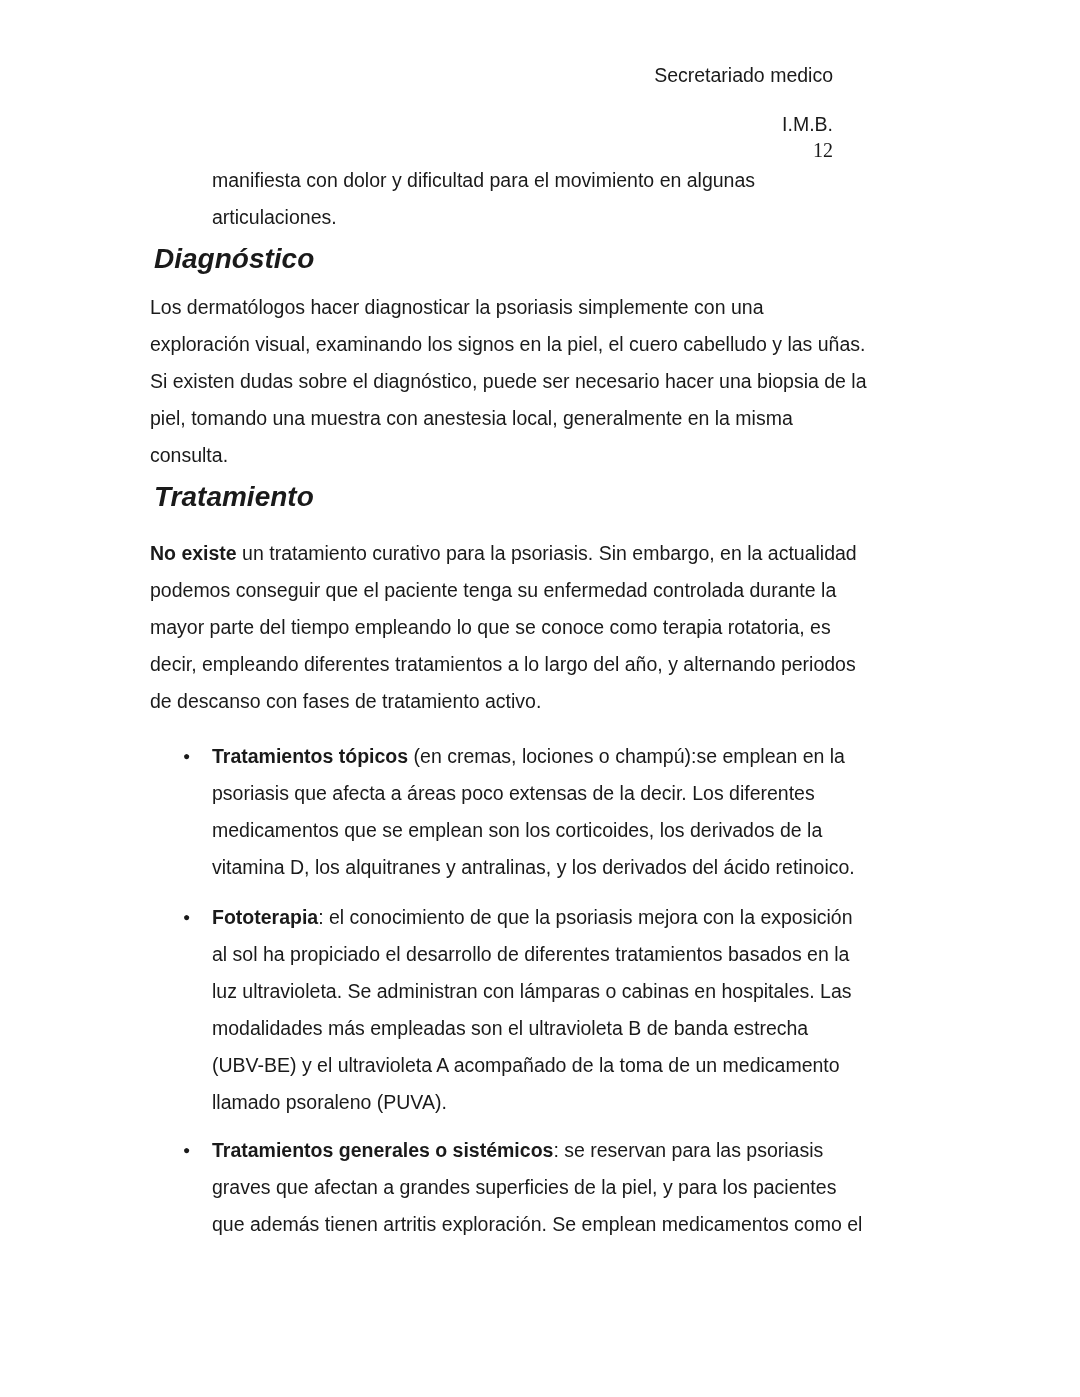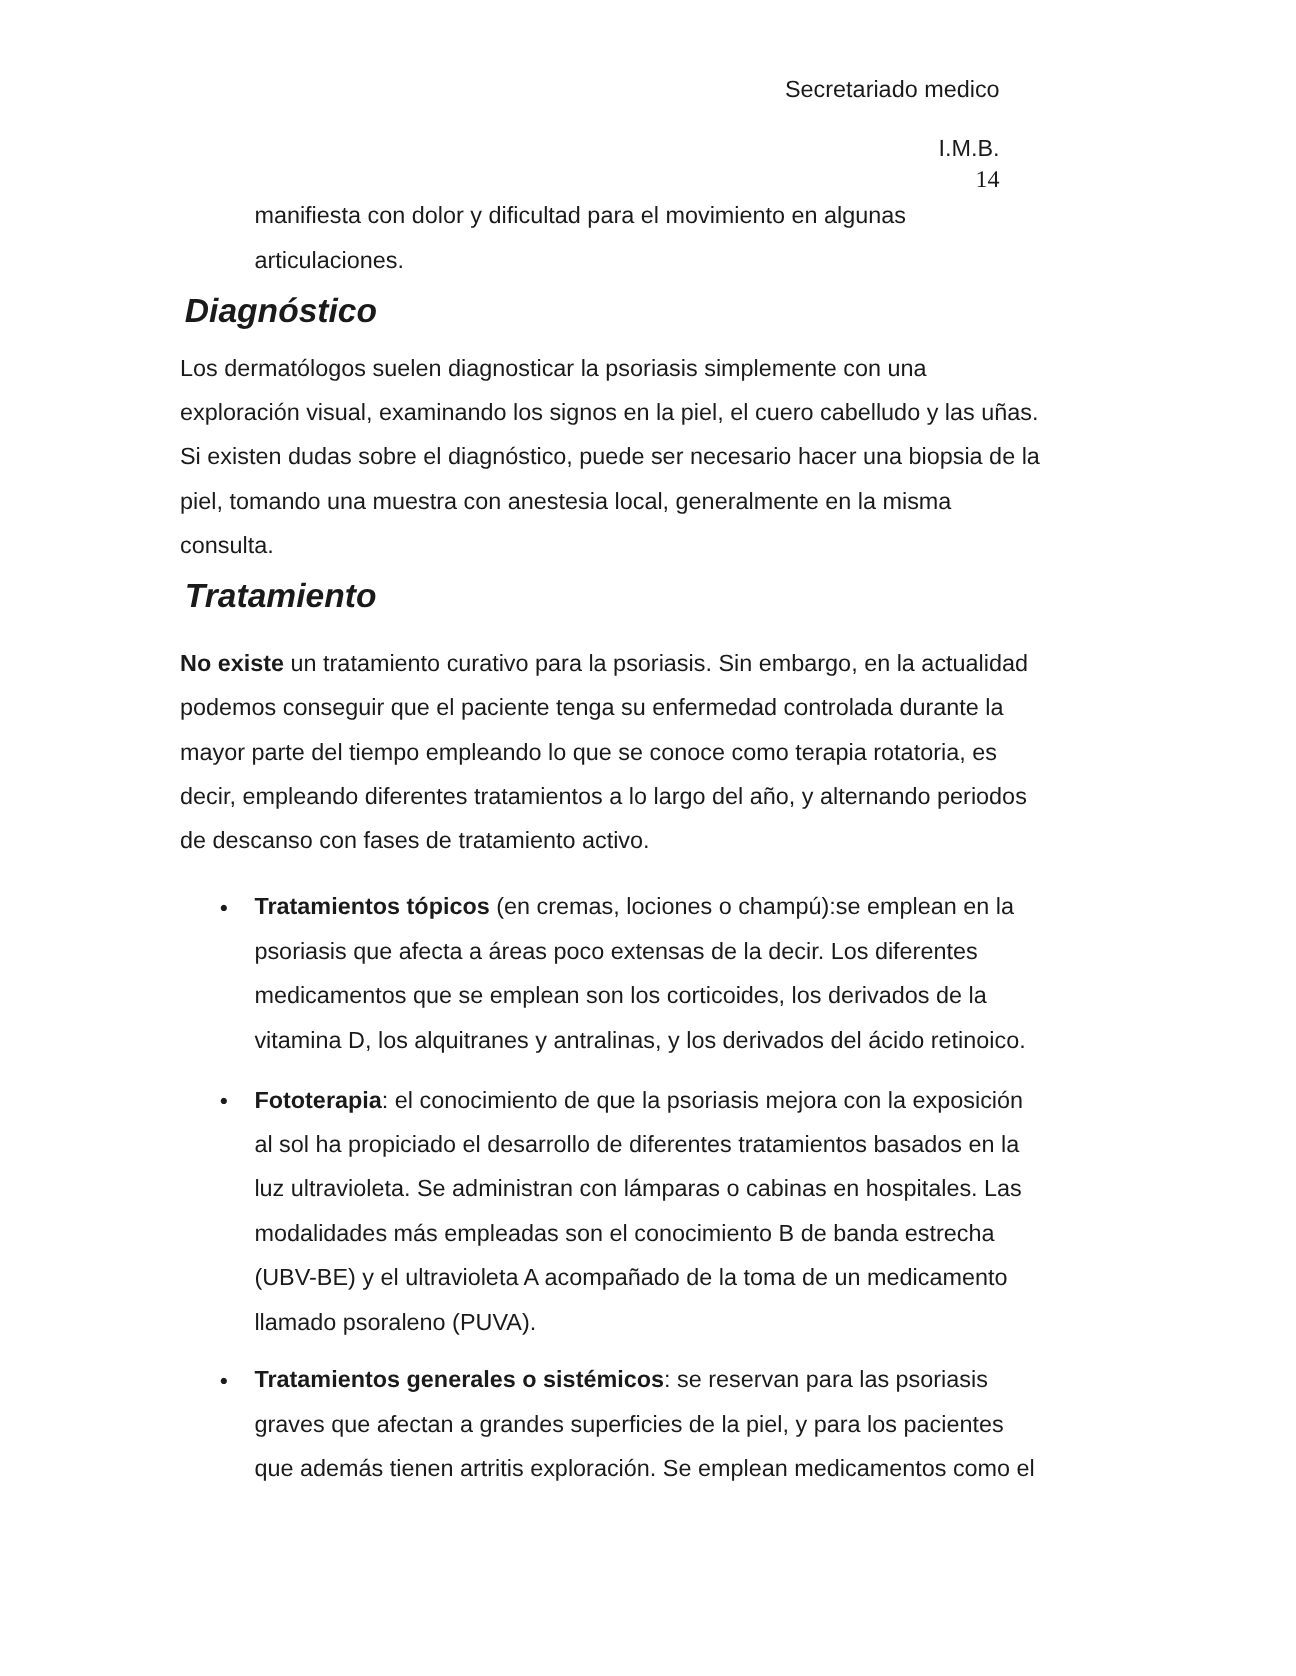--- a/index.html
+++ b/index.html
@@ -56,32 +56,32 @@
   }
 </style>
 </head>
 <body>
 
 <div class="page">
 
   <header class="hdr">
     <div class="hdr-course">Secretariado medico</div>
     <div class="hdr-initials">I.M.B.</div>
-    <div class="hdr-pagenum">14</div>
+    <div class="hdr-pagenum">12</div>
   </header>
 
   <section class="para indent">
     <div class="ln">manifiesta con dolor y dificultad para el movimiento en algunas</div>
     <div class="ln">articulaciones.</div>
   </section>
 
   <h2 class="doc-heading h1-sp">Diagnóstico</h2>
 
   <section class="para p1-sp">
-    <div class="ln">Los dermatólogos suelen diagnosticar la psoriasis simplemente con una</div>
+    <div class="ln">Los dermatólogos hacer diagnosticar la psoriasis simplemente con una</div>
     <div class="ln">exploración visual, examinando los signos en la piel, el cuero cabelludo y las uñas.</div>
     <div class="ln">Si existen dudas sobre el diagnóstico, puede ser necesario hacer una biopsia de la</div>
     <div class="ln">piel, tomando una muestra con anestesia local, generalmente en la misma</div>
     <div class="ln">consulta.</div>
   </section>
 
   <h2 class="doc-heading h2-sp">Tratamiento</h2>
 
   <section class="para p2-sp">
     <div class="ln"><span class="b">No existe</span><span> un tratamiento curativo para la psoriasis. Sin embargo, en la actualidad</span></div>
@@ -100,21 +100,21 @@
       <div class="ln">psoriasis que afecta a áreas poco extensas de la decir. Los diferentes</div>
       <div class="ln">medicamentos que se emplean son los corticoides, los derivados de la</div>
       <div class="ln">vitamina D, los alquitranes y antralinas, y los derivados del ácido retinoico.</div>
     </li>
 
     <li class="li2-sp">
       <span class="bullet-marker">●</span>
       <div class="ln"><span class="b">Fototerapia</span><span>: el conocimiento de que la psoriasis mejora con la exposición</span></div>
       <div class="ln">al sol ha propiciado el desarrollo de diferentes tratamientos basados en la</div>
       <div class="ln">luz ultravioleta. Se administran con lámparas o cabinas en hospitales. Las</div>
-      <div class="ln">modalidades más empleadas son el conocimiento B de banda estrecha</div>
+      <div class="ln">modalidades más empleadas son el ultravioleta B de banda estrecha</div>
       <div class="ln">(UBV-BE) y el ultravioleta A acompañado de la toma de un medicamento</div>
       <div class="ln">llamado psoraleno (PUVA).</div>
     </li>
 
     <li class="li3-sp">
       <span class="bullet-marker">●</span>
       <div class="ln"><span class="b">Tratamientos generales o sistémicos</span><span>: se reservan para las psoriasis</span></div>
       <div class="ln">graves que afectan a grandes superficies de la piel, y para los pacientes</div>
       <div class="ln">que además tienen artritis exploración. Se emplean medicamentos como el</div>
     </li>

